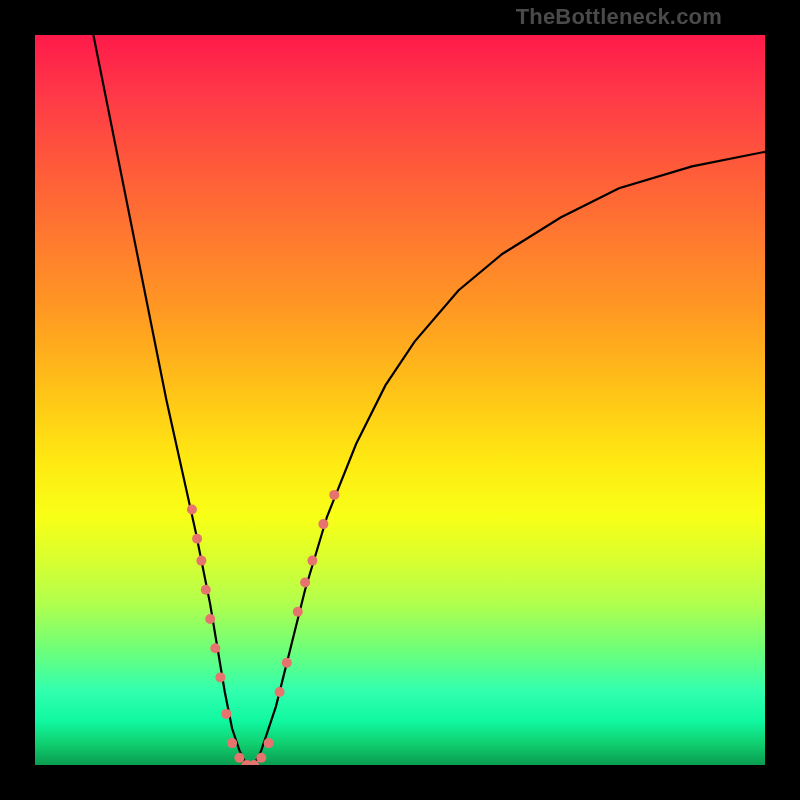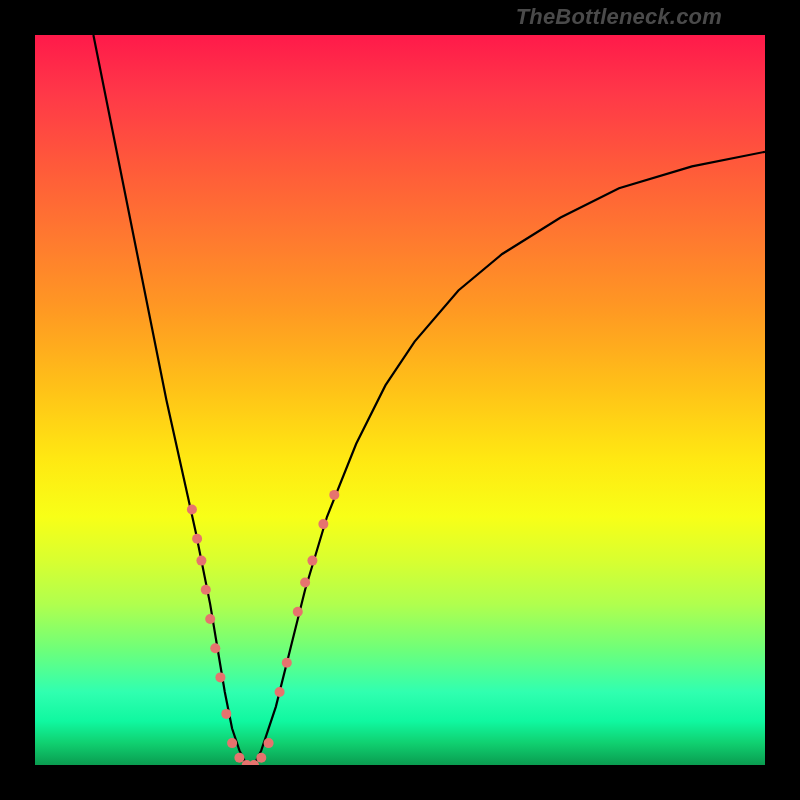--- a/index.html
+++ b/index.html
@@ -9,21 +9,20 @@
     height: 800px;
     overflow: hidden;
     background: #000;
     font-family: Arial, Helvetica, sans-serif;
   }
   .frame {
     position: relative;
     width: 732px;
     height: 800px;
     background: #000;
-    font-style: italic;
   }
   .watermark {
     position: absolute;
     top: 4px;
     right: 10px;
     color: #4a4a4a;
     font-size: 22px;
     font-weight: 600;
     letter-spacing: 0.2px;
     z-index: 10;

